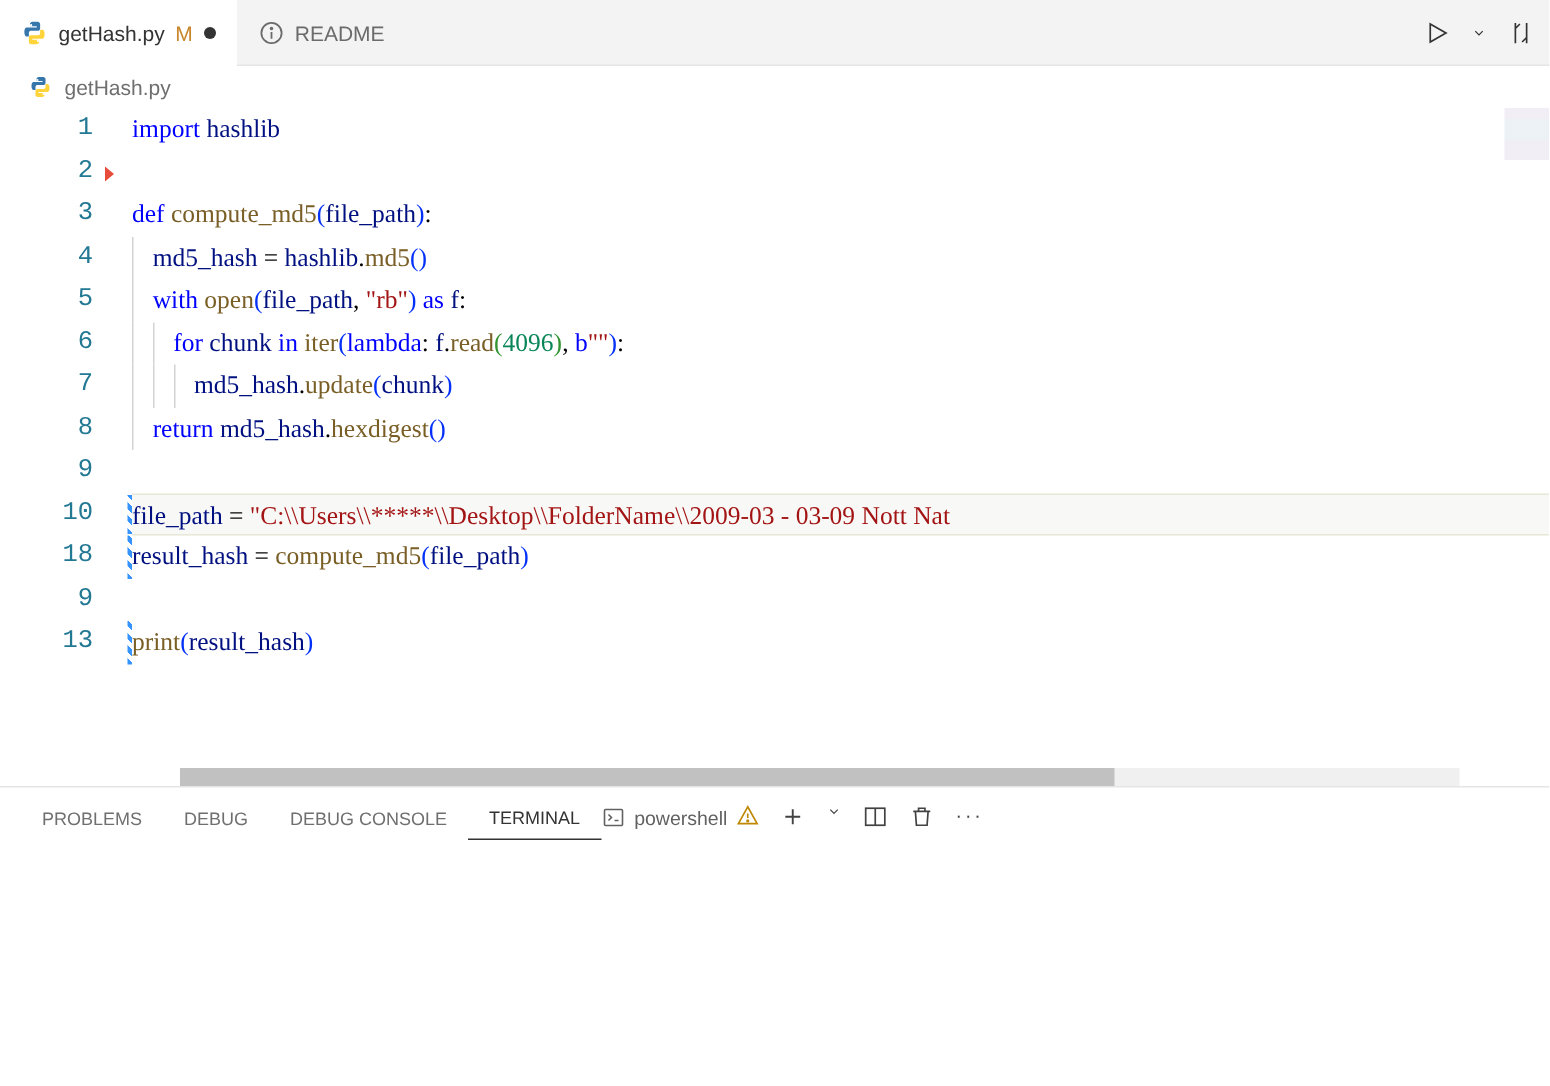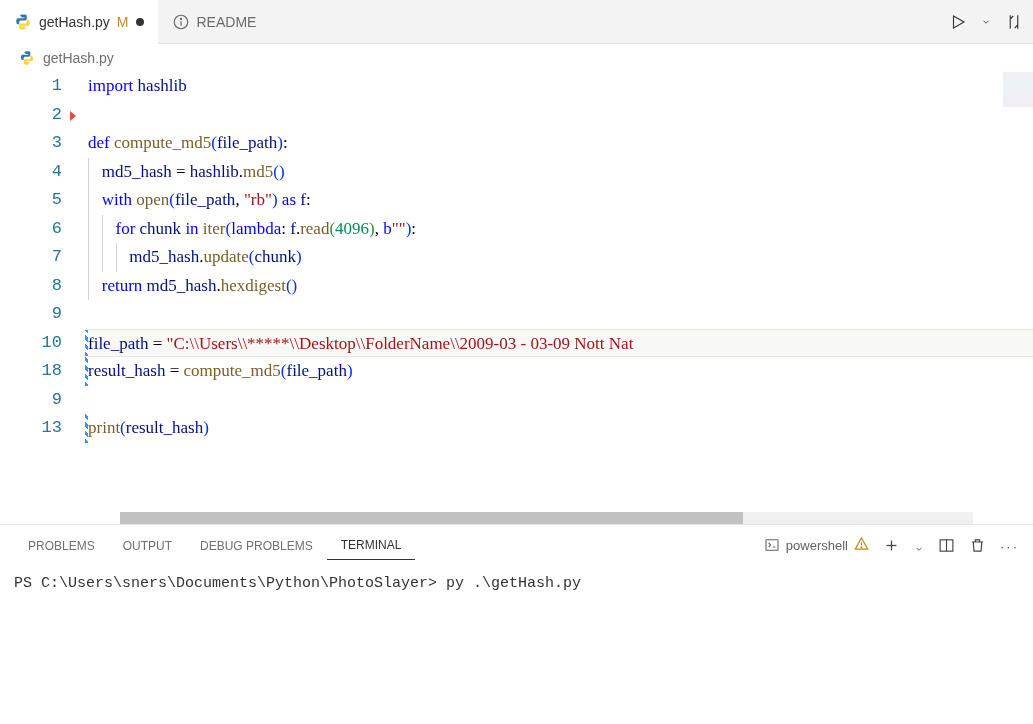--- a/index.html
+++ b/index.html
@@ -136,42 +136,42 @@
   position: absolute;
   left: 0;
   width: 73%;
   height: 100%;
   background: #c1c1c1;
 }
 .panel {
   flex: 1;
   border-top: 1px solid #e5e5e5;
   display: flex;
-  flex-direction: column;
+  flex-direction: row;
 }
 .panel-tabs {
   display: flex;
   align-items: center;
   height: 40px;
   padding: 0 14px;
 }
 .panel-tab {
   padding: 8px 14px 7px;
   font-size: 12px;
   color: #6f6f6f;
   cursor: pointer;
 }
 .panel-tab.active {
   color: #333;
   border-bottom: 1px solid #333;
 }
 .panel-right {
   margin-left: auto;
   display: flex;
-  align-items: flex-end;
+  align-items: flex-start;
   gap: 14px;
   color: #424242;
 }
 .shell-label {
   display: flex;
   align-items: center;
   gap: 6px;
   color: #616161;
   font-size: 13px;
 }
@@ -273,22 +273,22 @@
     <div class="code" id="code"><div class="line"><span class="kw">import</span><span class="var"> hashlib</span></div><div class="line"></div><div class="line"><span class="kw">def </span><span class="fn">compute_md5</span><span class="paren">(</span><span class="var">file_path</span><span class="paren">)</span><span class="op">:</span></div><div class="line"><span class="guide"></span>   <span class="var">md5_hash</span><span class="op"> = </span><span class="var">hashlib</span><span class="op">.</span><span class="fn">md5</span><span class="paren">(</span><span class="paren">)</span></div><div class="line"><span class="guide"></span>   <span class="kw">with</span> <span class="fn">open</span><span class="paren">(</span><span class="var">file_path</span><span class="op">, </span><span class="str">"rb"</span><span class="paren">)</span> <span class="kw">as</span> <span class="var">f</span><span class="op">:</span></div><div class="line"><span class="guide"></span>   <span class="guide"></span>   <span class="kw">for</span> <span class="var">chunk</span> <span class="kw">in</span> <span class="fn">iter</span><span class="paren">(</span><span class="kw">lambda</span><span class="op">: </span><span class="var">f</span><span class="op">.</span><span class="fn">read</span><span class="paren2">(</span><span class="num">4096</span><span class="paren2">)</span><span class="op">, </span><span class="const">b</span><span class="str">""</span><span class="paren">)</span><span class="op">:</span></div><div class="line"><span class="guide"></span>   <span class="guide"></span>   <span class="guide"></span>   <span class="var">md5_hash</span><span class="op">.</span><span class="fn">update</span><span class="paren">(</span><span class="var">chunk</span><span class="paren">)</span></div><div class="line"><span class="guide"></span>   <span class="kw">return</span> <span class="var">md5_hash</span><span class="op">.</span><span class="fn">hexdigest</span><span class="paren">(</span><span class="paren">)</span></div><div class="line"></div><div class="line highlight mod-marker"><span class="var">file_path</span><span class="op"> = </span><span class="str">"C:\\Users\\*****\\Desktop\\FolderName\\2009-03 - 03-09 Nott Nat</span></div><div class="line mod-marker"><span class="var">result_hash</span><span class="op"> = </span><span class="fn">compute_md5</span><span class="paren">(</span><span class="var">file_path</span><span class="paren">)</span></div><div class="line"></div><div class="line mod-marker"><span class="fn">print</span><span class="paren">(</span><span class="var">result_hash</span><span class="paren">)</span></div></div>
   </div>
   <div class="hscroll">
     <div class="hscroll-thumb"></div>
   </div>
 </div>
 
 <div class="panel">
   <div class="panel-tabs">
     <div class="panel-tab">PROBLEMS</div>
-    <div class="panel-tab">OUTPUT</div>
-    <div class="panel-tab">DEBUG PROBLEMS</div>
+    <div class="panel-tab">DEBUG</div>
+    <div class="panel-tab">DEBUG CONSOLE</div>
     <div class="panel-tab active">TERMINAL</div>
     <div class="panel-right">
       <span class="shell-label">
         <span class="icon">
           <svg width="16" height="16" viewBox="0 0 24 24" fill="none" stroke="#616161" stroke-width="1.6">
               <rect x="3" y="4" width="18" height="16" rx="1"></rect>
               <path d="M7 9l3 3-3 3M13 15h4"></path>
             </svg>
         </span>
         <span>powershell</span>
@@ -319,15 +319,14 @@
       </span>
       <span class="icon">
         <svg width="17" height="17" viewBox="0 0 24 24" fill="none" stroke="#424242" stroke-width="1.6">
             <path d="M4 7h16M9 7V4h6v3M6 7l1 13h10l1-13"></path>
           </svg>
       </span>
       <span class="icon" style="letter-spacing:2px;color:#424242;">···</span>
     </div>
   </div>
   <div class="terminal-body" id="termbody">
-      <div>PS C:\Users\sners\Documents\Python\PhotoSlayer&gt; py .\getHash.py</div>
     </div>
 </div>
 
 </body></html>

